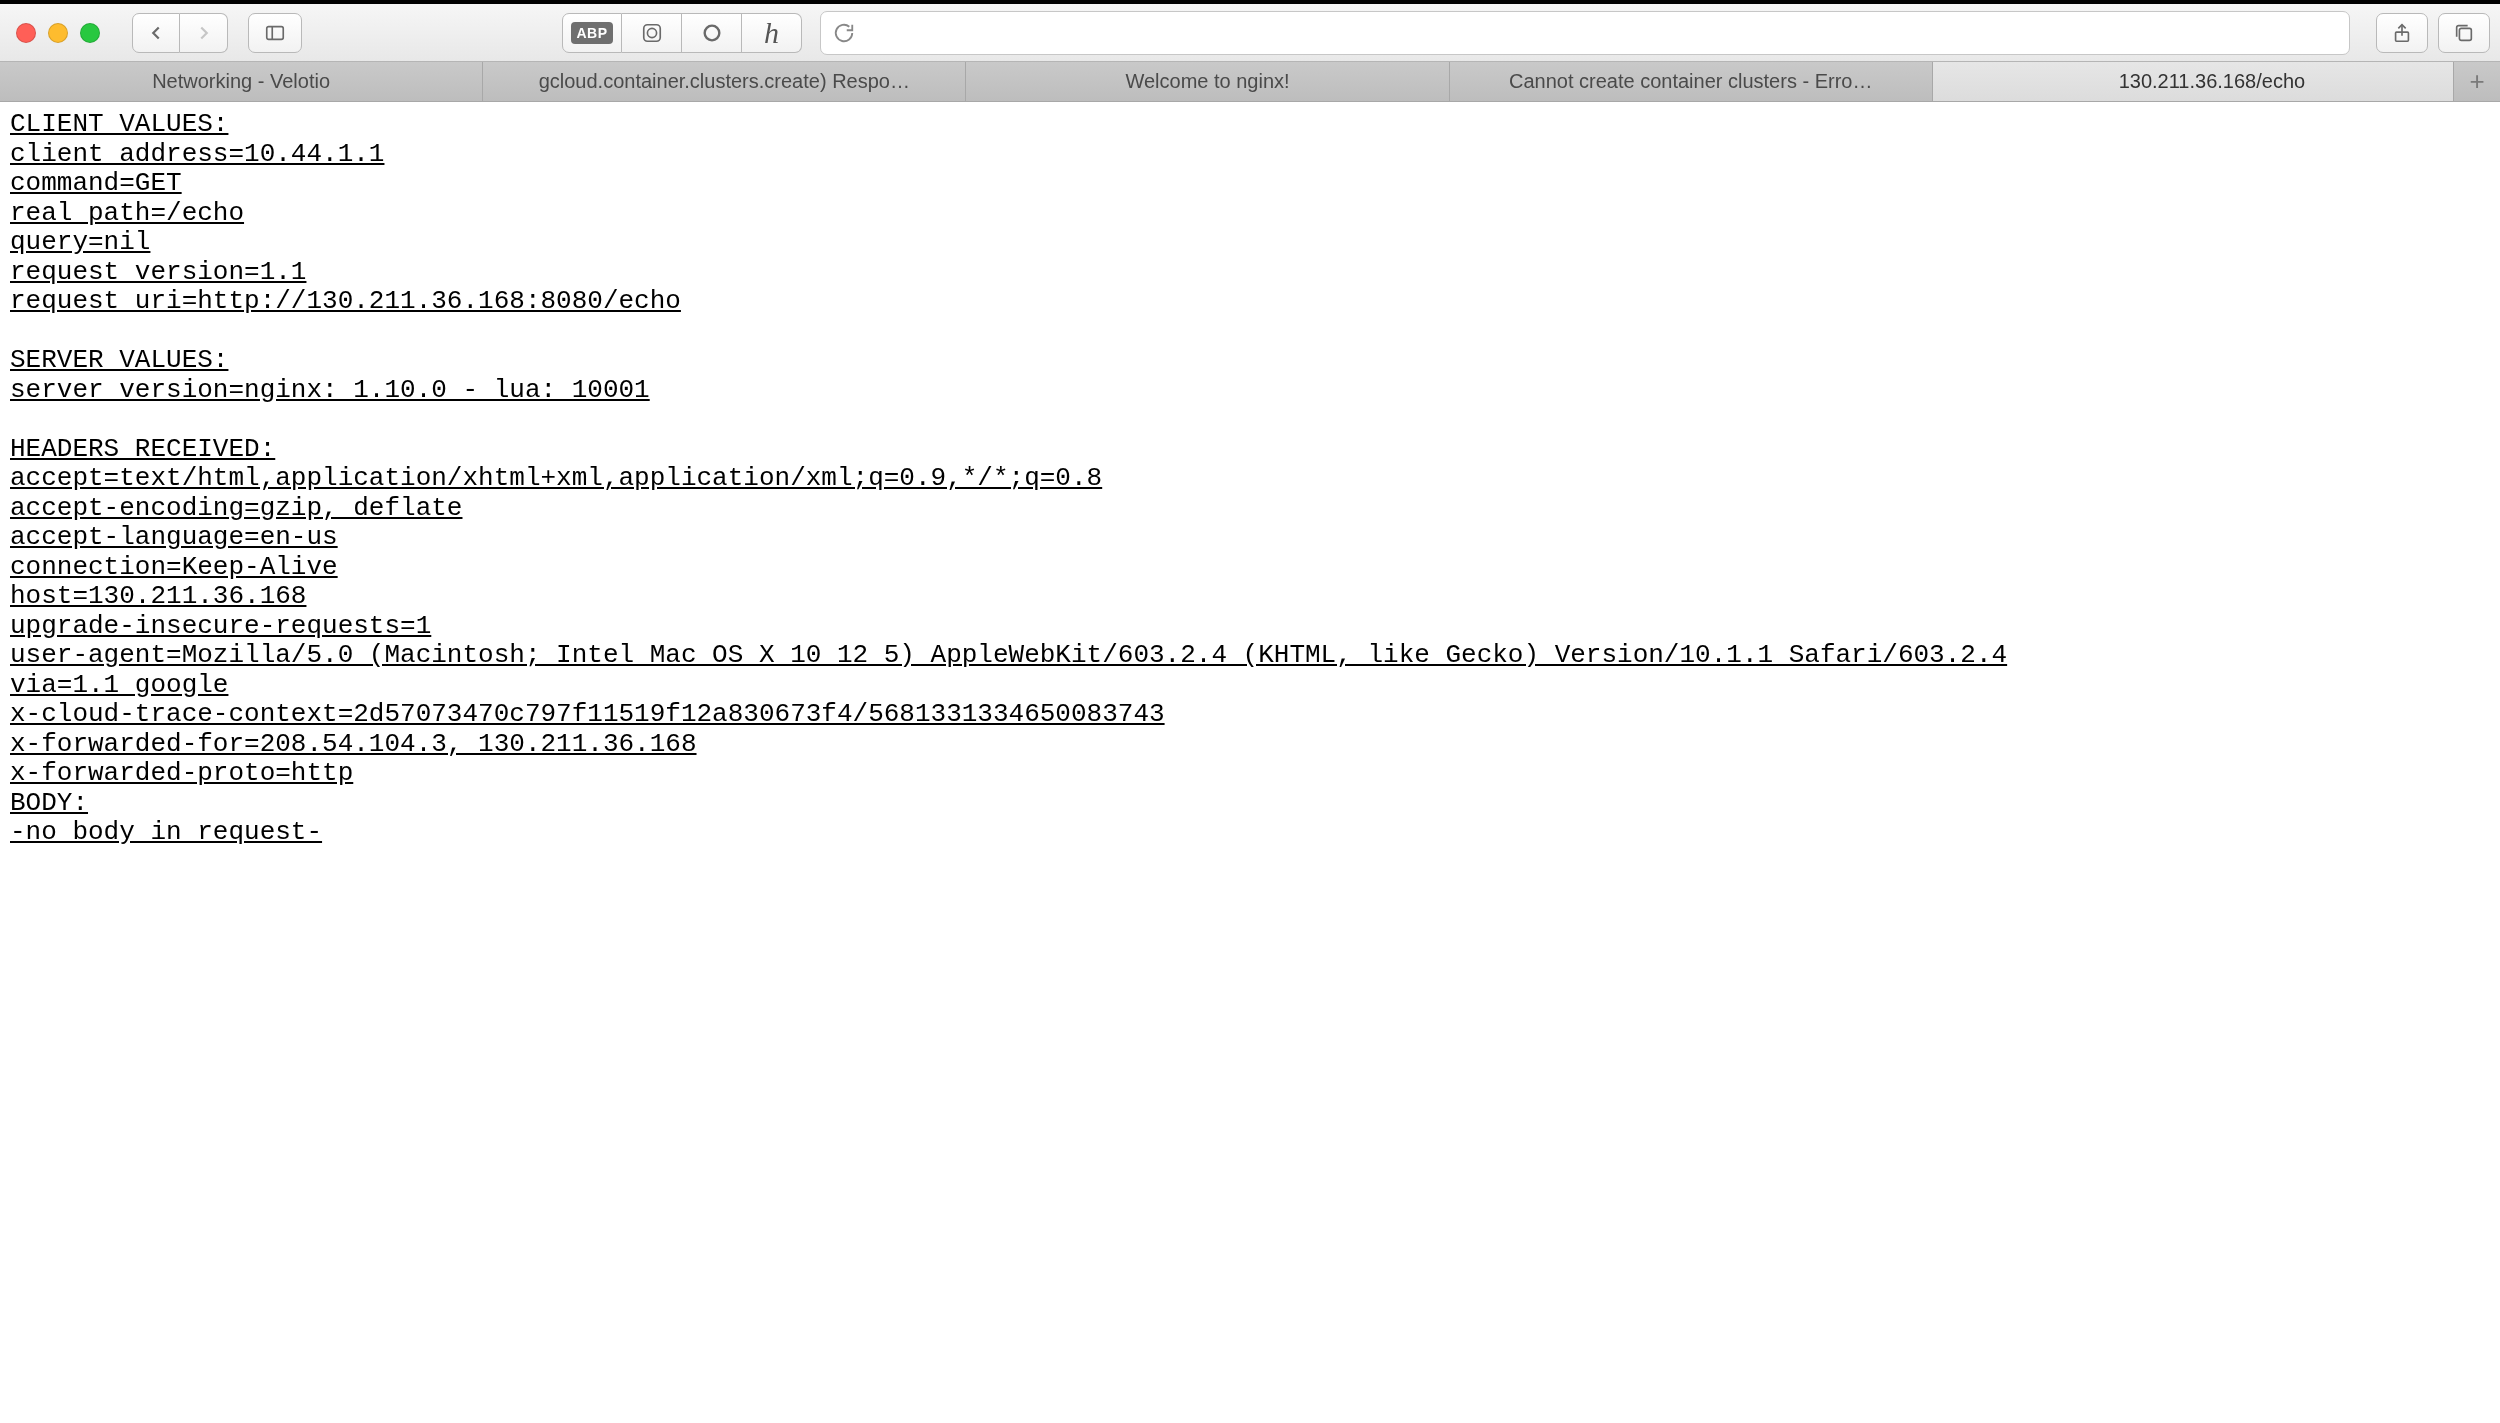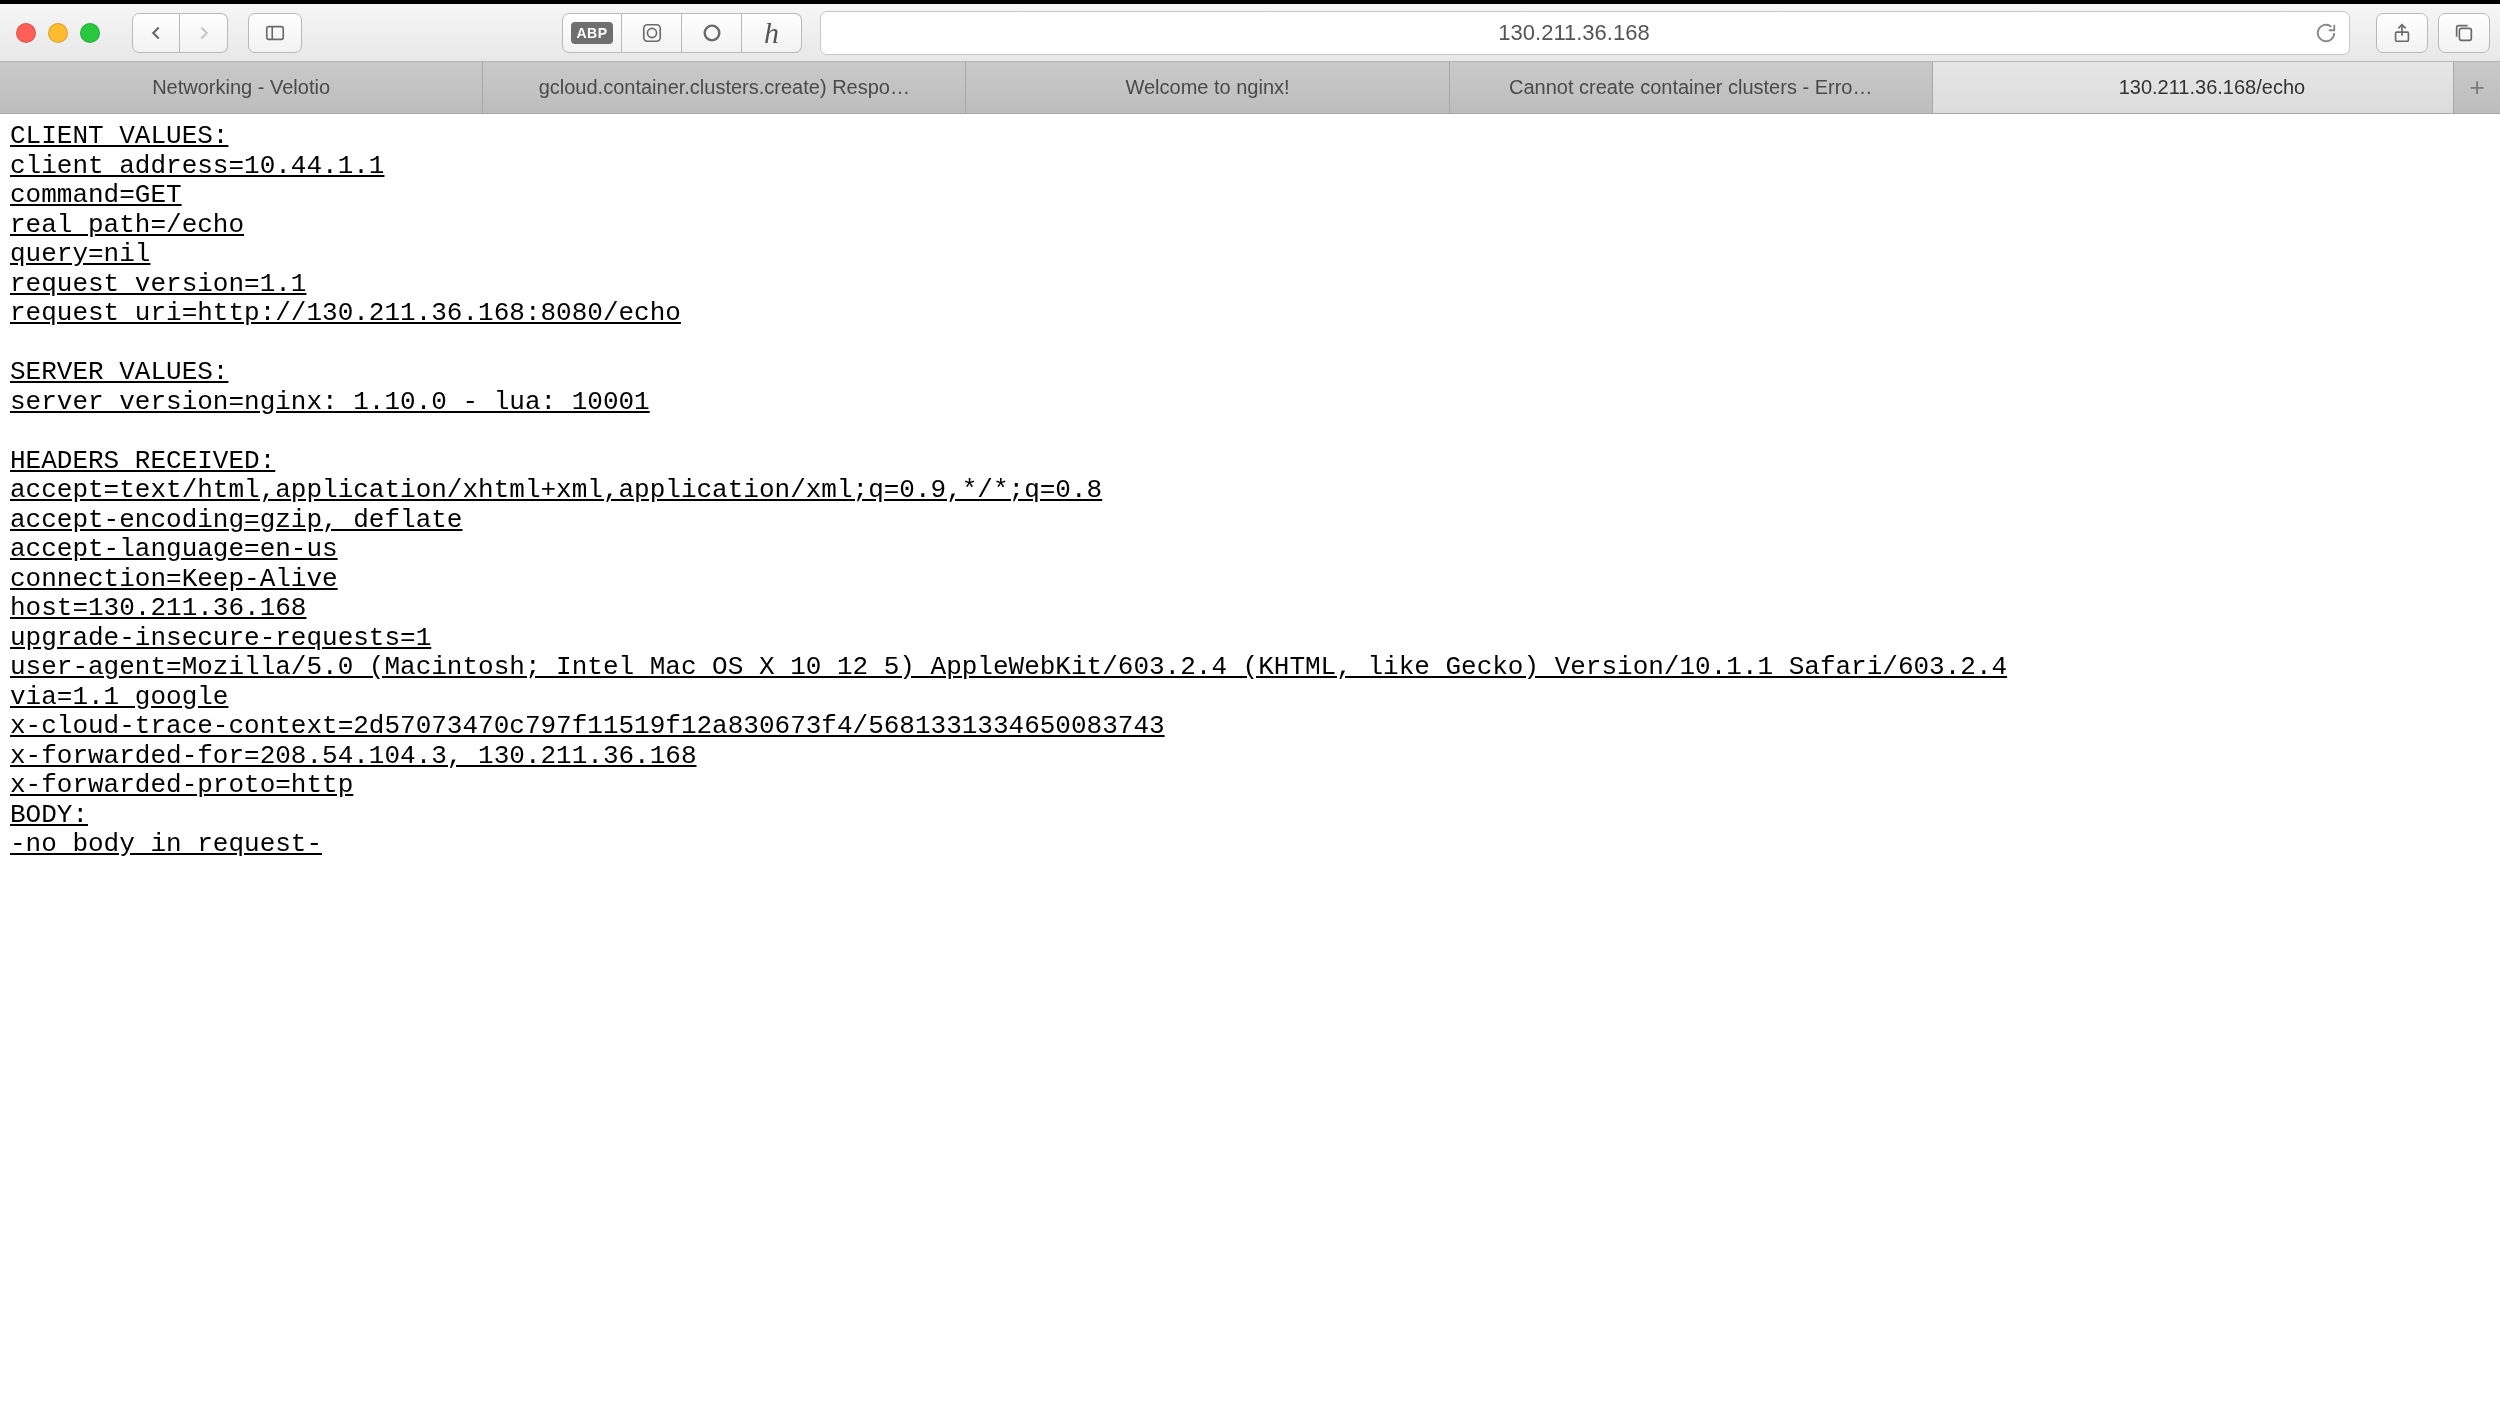--- a/index.html
+++ b/index.html
@@ -78,21 +78,21 @@
     padding: 0 12px;
     color: #777;
   }
   .address-text {
     flex: 1; text-align: center; font-size: 22px; color: #555;
     white-space: nowrap;
   }
   .reload-icon { width: 22px; height: 22px; color: #888; }
   .right-buttons { display: flex; gap: 10px; margin-left: 8px; }
   .tab-bar {
-    height: 52px;
+    height: 40px;
     background: #a16207;
     display: flex;
     border-bottom: 1px solid #a8a8a8;
   }
   .tab {
     flex: 1;
     display: flex;
     align-items: center;
     justify-content: center;
     font-size: 20px;
@@ -172,21 +172,20 @@
       <svg class="icon-svg" viewBox="0 0 24 24" fill="none" stroke="currentColor" stroke-width="2.6">
           <circle cx="12" cy="12" r="8"></circle>
         </svg>
     </div>
     <div class="btn">
       <span style="font-family:'Brush Script MT',cursive;font-size:30px;font-style:italic;color:#555">h</span>
     </div>
   </div>
 
   <div class="address-bar">
-    <span class="address-text">130.211.36.168</span>
     <svg class="reload-icon" viewBox="0 0 24 24" fill="none" stroke="currentColor" stroke-width="2">
         <path d="M21 12a9 9 0 1 1-3.2-6.9"></path>
         <polyline points="21 3 21 9 15 9"></polyline>
       </svg>
   </div>
 
   <div class="right-buttons">
     <div class="btn" style="min-width:52px">
       <svg class="icon-svg" viewBox="0 0 24 24" fill="none" stroke="currentColor" stroke-width="1.8">
           <path d="M12 3v12"></path>

